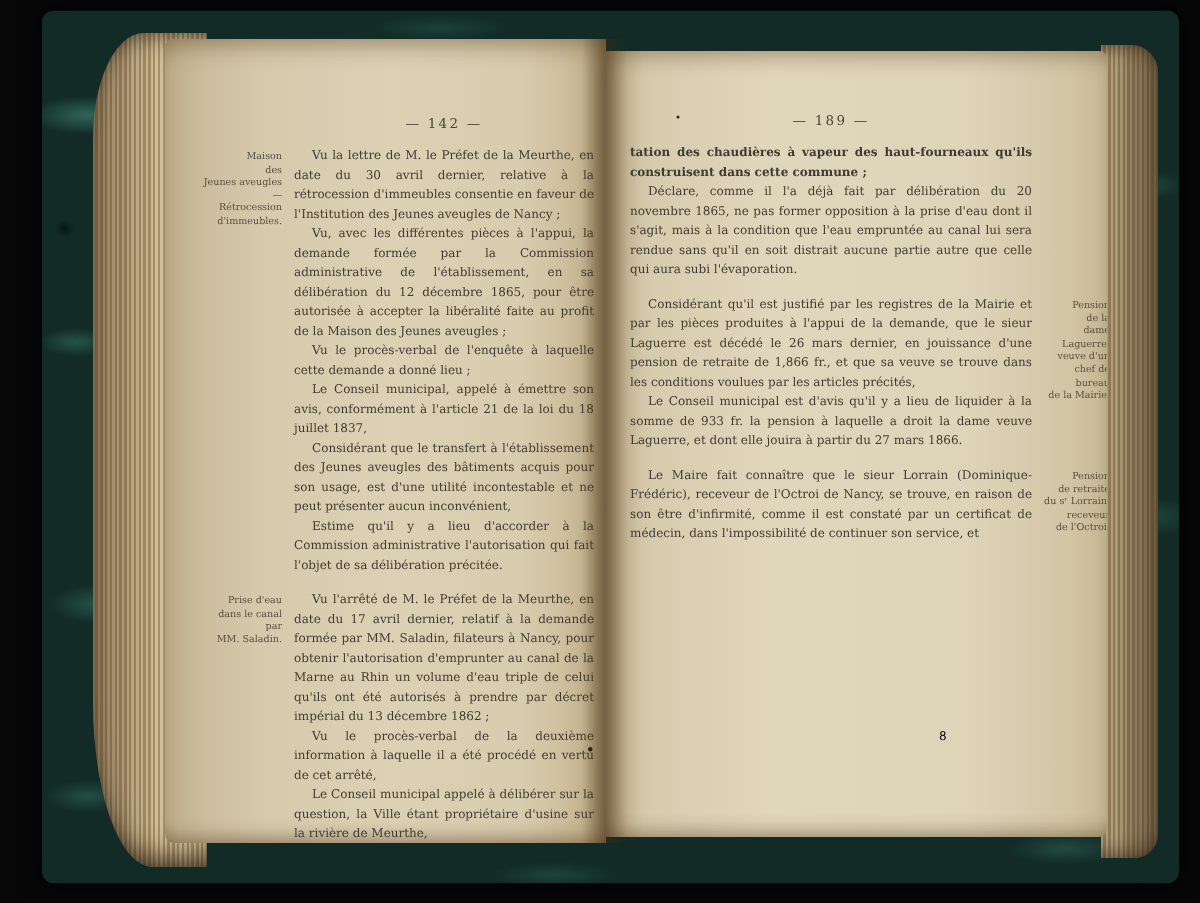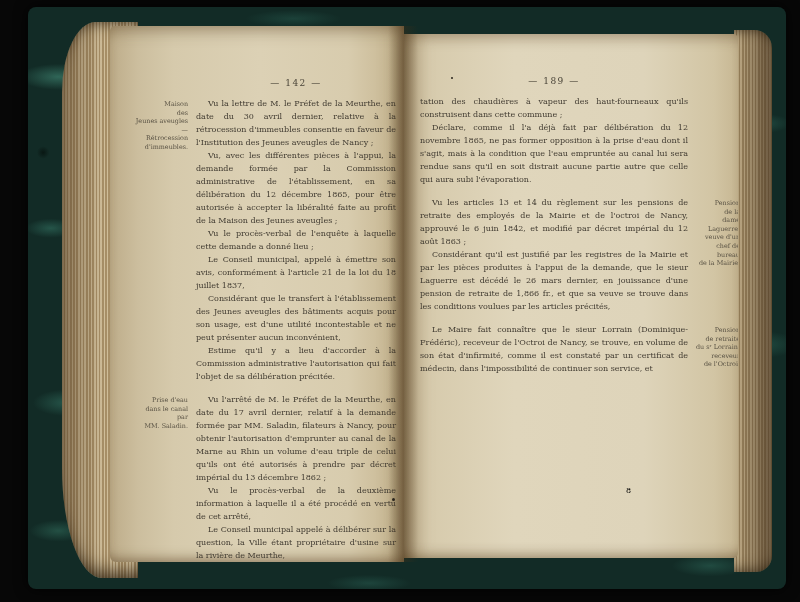--- a/index.html
+++ b/index.html
@@ -71,21 +71,21 @@
   .page-right .main-col{left:16px;top:42px;width:268px;}
   .page-number{
     text-align:center;font-size:9px;letter-spacing:1.5px;color:#4a4438;margin:0 0 9px 0;
   }
   .section{position:relative;}
   .section + .section{margin-top:10px;}
   .para{
     margin:0;font-size:8px;line-height:13px;text-align:justify;text-indent:12px;
     color:#413b31;
   }
-  .para.continuation{text-indent:0;}
+  .para.continuation{text-indent:0;font-weight:bold;}
   .margin-note{
     position:absolute;top:3px;font-size:6.4px;line-height:8.6px;text-align:right;
     color:#575042;white-space:pre-line;
   }
   .page-left .margin-note{left:-90px;width:82px;}
   .page-right .margin-note{left:276px;width:44px;}
   .signature-mark{position:absolute;left:222px;top:452px;font-size:8px;color:#45403
 4;}
   .speck{position:absolute;border-radius:50%;background:#2a241c;}
   .speck-1{left:392px;top:498px;width:3px;height:3px;}
@@ -133,41 +133,41 @@
 
     </div>
   </div>
 
   <div class="page page-right">
     <div class="main-col">
       <div class="page-number">— 189 —</div>
 
       <div class="section">
         <p class="para continuation">tation des chaudières à vapeur des haut-fourneaux qu'ils construisent dans cette commune ;</p>
-        <p class="para">Déclare, comme il l'a déjà fait par délibération du 12 novembre 1865, ne pas former opposition à la prise d'eau dont il s'agit, mais à la condition que l'eau empruntée au canal lui sera rendue sans qu'il en soit distrait aucune partie autre que celle qui aura subi l'évaporation.</p>
+        <p class="para">Déclare, comme il l'a déjà fait par délibération du 20 novembre 1865, ne pas former opposition à la prise d'eau dont il s'agit, mais à la condition que l'eau empruntée au canal lui sera rendue sans qu'il en soit distrait aucune partie autre que celle qui aura subi l'évaporation.</p>
       </div>
 
       <div class="section">
         <div class="margin-note">Pension
 de la
 dame Laguerre,
 veuve d'un
 chef de bureau
 de la Mairie.</div>
-        <p class="para">Vu les articles 13 et 14 du règlement sur les pensions de retraite des employés de la Mairie et de l'octroi de Nancy, approuvé le 6 juin 1842, et modifié par décret impérial du 12 août 1863 ;</p>
         <p class="para">Considérant qu'il est justifié par les registres de la Mairie et par les pièces produites à l'appui de la demande, que le sieur Laguerre est décédé le 26 mars dernier, en jouissance d'une pension de retraite de 1,866 fr., et que sa veuve se trouve dans les conditions voulues par les articles précités,</p>
+        <p class="para">Le Conseil municipal est d'avis qu'il y a lieu de liquider à la somme de 933 fr. la pension à laquelle a droit la dame veuve Laguerre, et dont elle jouira à partir du 27 mars 1866.</p>
       </div>
 
       <div class="section">
         <div class="margin-note">Pension
 de retraite
 du sʳ Lorrain,
 receveur
 de l'Octroi.</div>
-        <p class="para">Le Maire fait connaître que le sieur Lorrain (Dominique-Frédéric), receveur de l'Octroi de Nancy, se trouve, en volume de son état d'infirmité, comme il est constaté par un certificat de médecin, dans l'impossibilité de continuer son service, et</p>
+        <p class="para">Le Maire fait connaître que le sieur Lorrain (Dominique-Frédéric), receveur de l'Octroi de Nancy, se trouve, en raison de son être d'infirmité, comme il est constaté par un certificat de médecin, dans l'impossibilité de continuer son service, et</p>
       </div>
     </div>
 
     <div class="signature-mark">8</div>
   </div>
 
   <div class="gutter-shadow"></div>
 
   <div class="speck speck-1"></div>
   <div class="speck speck-2"></div>

